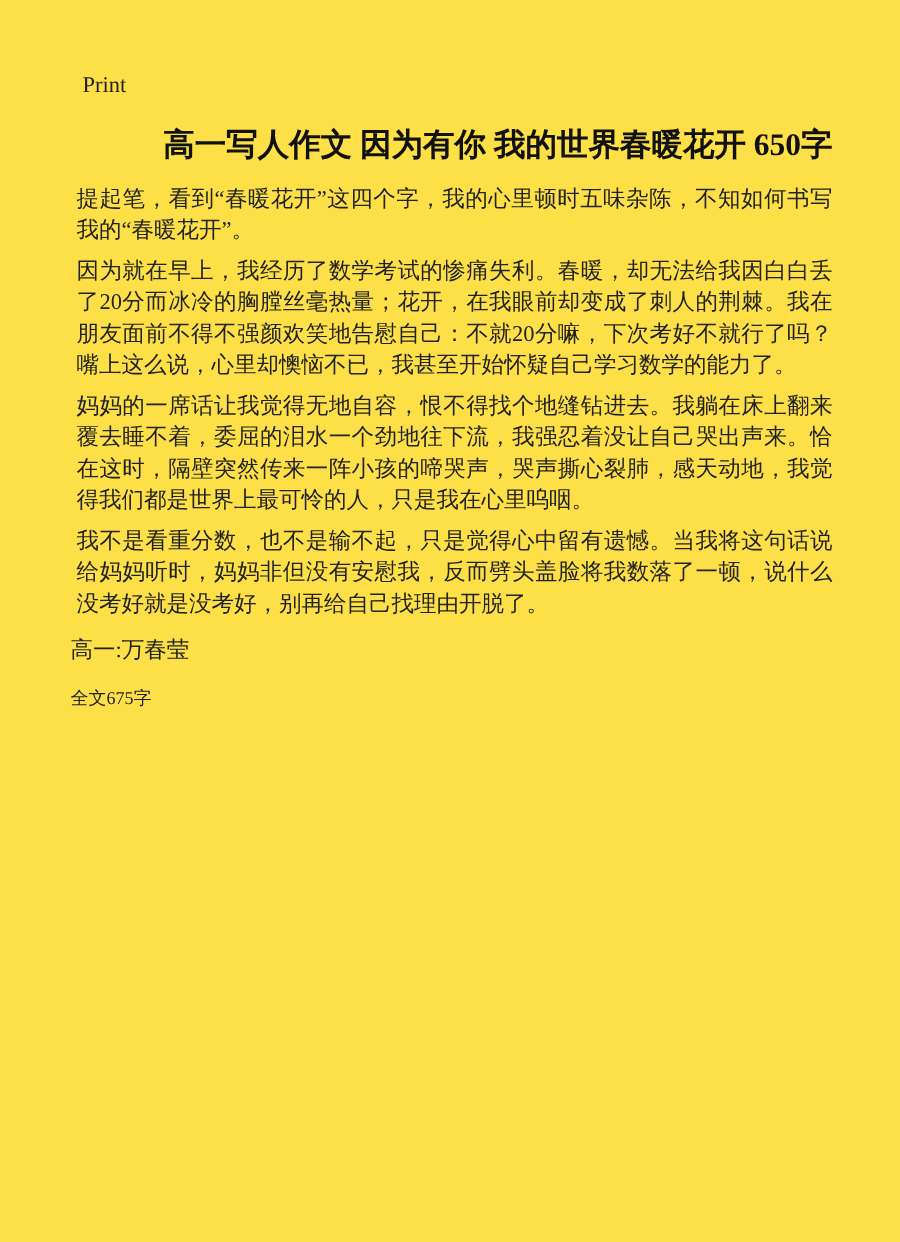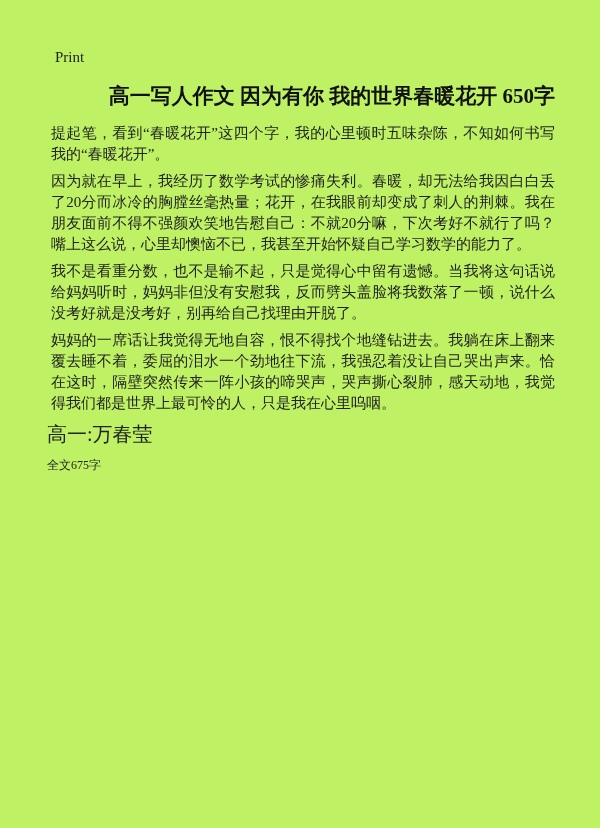--- a/index.html
+++ b/index.html
@@ -12,21 +12,21 @@
     height: 828px;
     overflow: hidden;
     font-family: "Liberation Serif", "DejaVu Serif", serif;
     color: #222222;
   }
   .page {
     box-sizing: border-box;
     width: 600px;
     height: 828px;
     padding: 48px 45px 30px 47px;
-    background: #bef264;
+    background: #fde047;
   }
   .print-link {
     display: inline-block;
     font-size: 15px;
     line-height: 16px;
     color: #222222;
     text-decoration: none;
     margin-left: 8px;
     margin-bottom: 18px;
     cursor: pointer;
@@ -43,21 +43,21 @@
   .essay-body p.para {
     margin: 0 0 6px 4px;
     font-size: 15px;
     line-height: 21px;
     text-align: justify;
     text-justify: inter-ideograph;
     color: #222222;
   }
   .author-line {
     margin: 10px 0 0 0;
-    font-size: 20px;
+    font-size: 15px;
     line-height: 21px;
     color: #222222;
   }
   .word-count-line {
     margin: 10px 0 0 0;
     font-size: 12px;
     line-height: 21px;
     color: #222222;
   }
 </style>
@@ -66,21 +66,21 @@
 
 <div class="page">
 
   <a class="print-link">Print</a>
 
   <h1 class="essay-title">高一写人作文 因为有你 我的世界春暖花开 650字</h1>
 
   <div class="essay-body">
       <p class="para">提起笔，看到“春暖花开”这四个字，我的心里顿时五味杂陈，不知如何书写我的“春暖花开”。</p>
       <p class="para">因为就在早上，我经历了数学考试的惨痛失利。春暖，却无法给我因白白丢了20分而冰冷的胸膛丝毫热量；花开，在我眼前却变成了刺人的荆棘。我在朋友面前不得不强颜欢笑地告慰自己：不就20分嘛，下次考好不就行了吗？嘴上这么说，心里却懊恼不已，我甚至开始怀疑自己学习数学的能力了。</p>
+      <p class="para">妈妈的一席话让我觉得无地自容，恨不得找个地缝钻进去。我躺在床上翻来覆去睡不着，委屈的泪水一个劲地往下流，我强忍着没让自己哭出声来。恰在这时，隔壁突然传来一阵小孩的啼哭声，哭声撕心裂肺，感天动地，我觉得我们都是世界上最可怜的人，只是我在心里呜咽。</p>
       <p class="para">我不是看重分数，也不是输不起，只是觉得心中留有遗憾。当我将这句话说给妈妈听时，妈妈非但没有安慰我，反而劈头盖脸将我数落了一顿，说什么没考好就是没考好，别再给自己找理由开脱了。</p>
-      <p class="para">妈妈的一席话让我觉得无地自容，恨不得找个地缝钻进去。我躺在床上翻来覆去睡不着，委屈的泪水一个劲地往下流，我强忍着没让自己哭出声来。恰在这时，隔壁突然传来一阵小孩的啼哭声，哭声撕心裂肺，感天动地，我觉得我们都是世界上最可怜的人，只是我在心里呜咽。</p>
     </div>
 
   <p class="author-line">高一:万春莹</p>
 
   <p class="word-count-line">全文675字</p>
 
 </div>
 
 </body></html>

